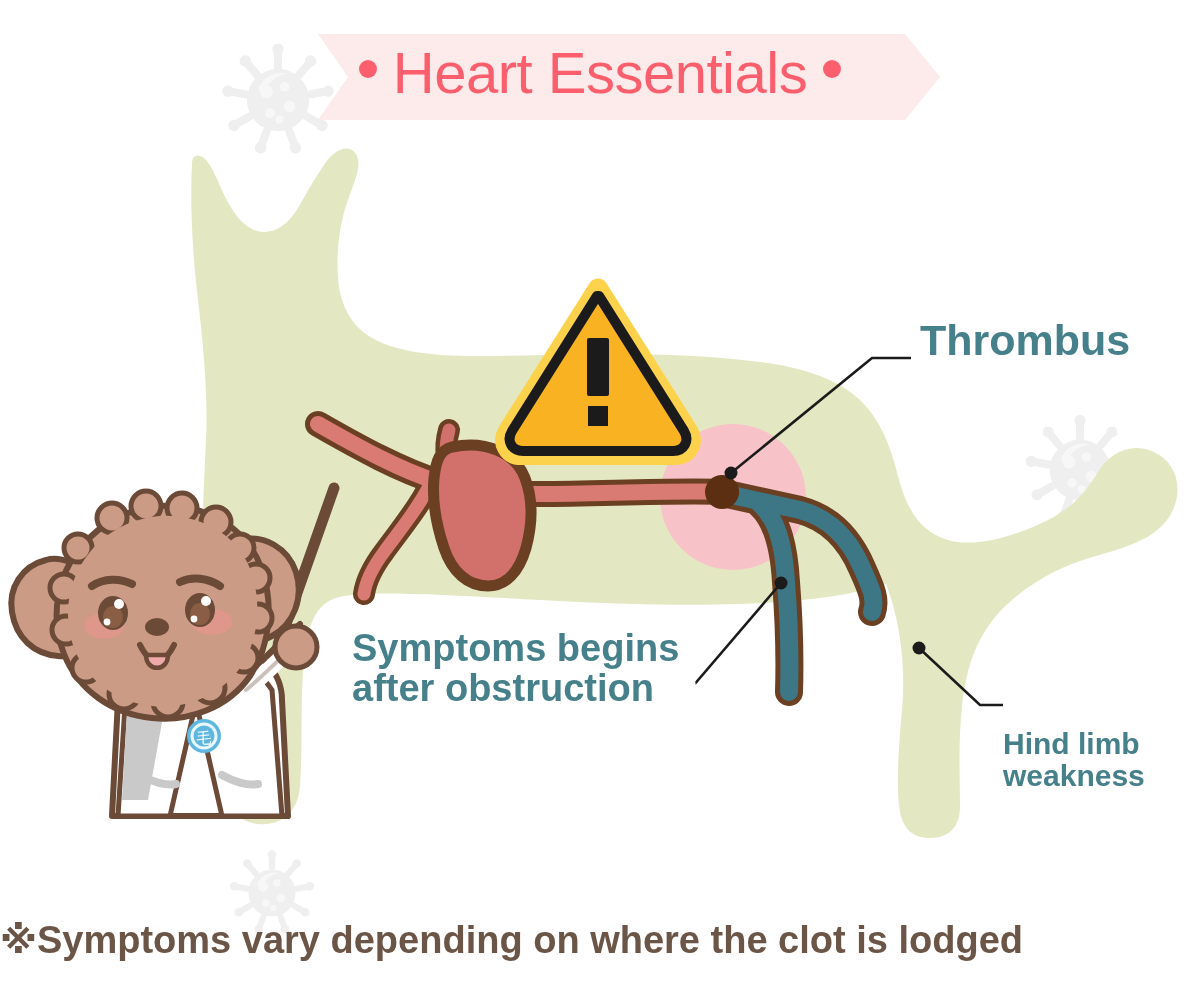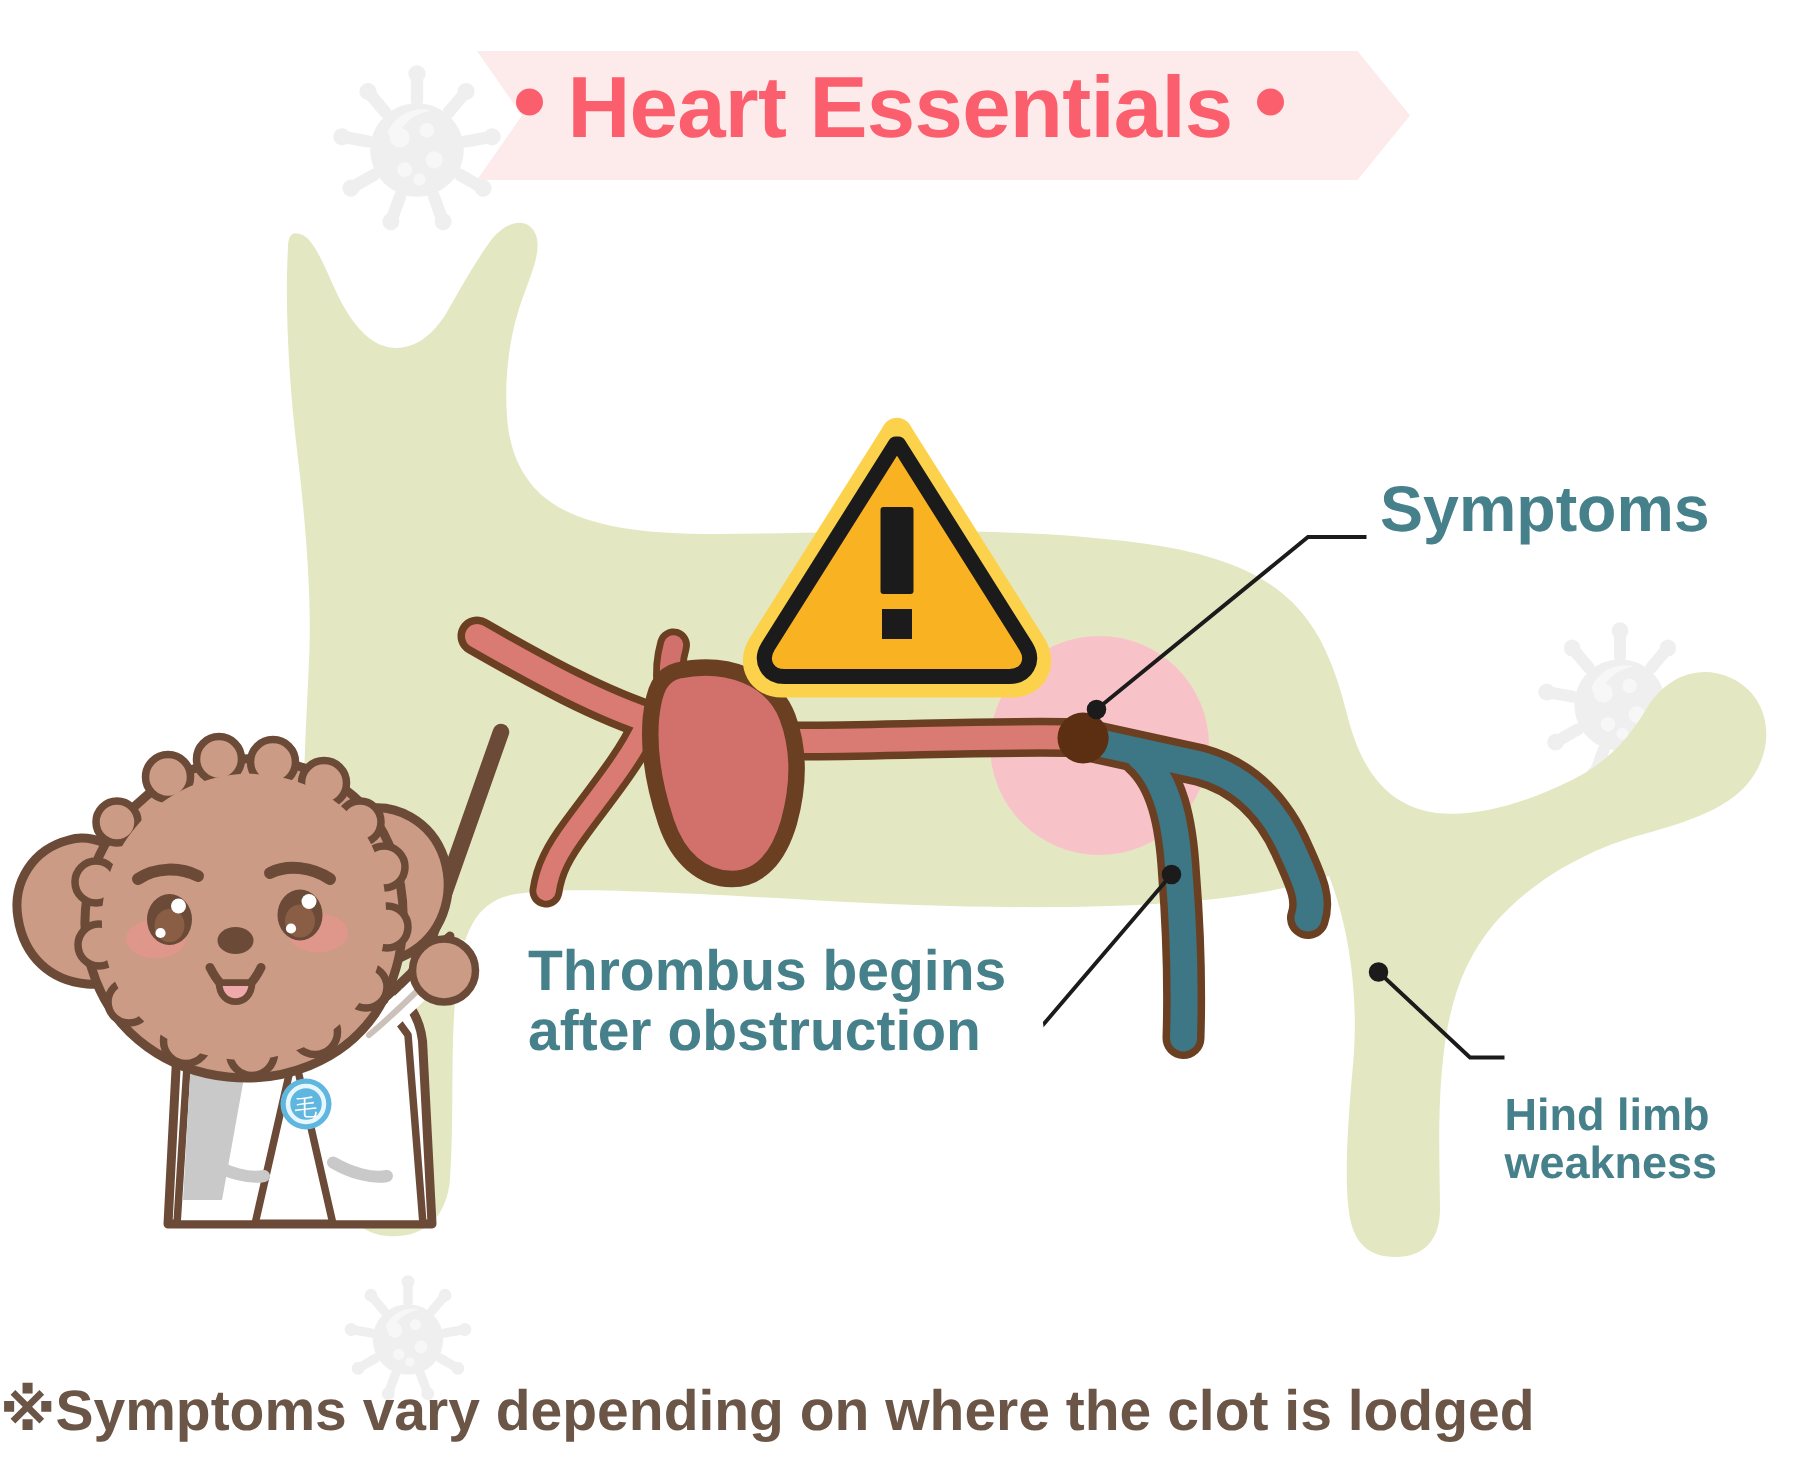--- a/index.html
+++ b/index.html
@@ -16,21 +16,21 @@
   }
   #art{position:absolute;left:0;top:0;width:1200px;height:981px;}
 
   
   .title-text{
     position:absolute;
     left:0; top:34px;
     width:1200px;
     text-align:center;
     font-size:58px;
-    font-weight:bold;
+    font-weight:normal;
     letter-spacing:-0.5px;
     color:#fb5f6e;
     white-space:nowrap;
     pointer-events:none;
   }
   .title-dot{
     display:inline-block;
     width:18px;height:18px;
     border-radius:50%;
     background:#fb5f6e;
@@ -383,23 +383,23 @@
                  C 162 661 168 657 174 645" fill="none" stroke="#6b4a38" stroke-width="6" stroke-linecap="round"></path>
         <path d="M 146 655 C 146 672 168 672 168 655 Z" fill="#f0a9ab" stroke="#6b4a38" stroke-width="4.5" stroke-linejoin="round"></path>
       </g>
     </g>
   </svg>
 
   <div class="title-text">
     <span class="title-dot"></span><span class="title-label">Heart Essentials</span><span class="title-dot"></span>
   </div>
 
-  <div class="callout" id="label-thrombus">Symptoms</div>
-
-  <div class="callout" id="label-ischemia">Thrombus begins
+  <div class="callout" id="label-thrombus">Thrombus</div>
+
+  <div class="callout" id="label-ischemia">Symptoms begins
 after obstruction</div>
 
   <div class="callout" id="label-hindlimb">Hind limb
 weakness</div>
 
   <div id="caption">※Symptoms vary depending on where the clot is lodged</div>
 
 </div>
 
 </body></html>

